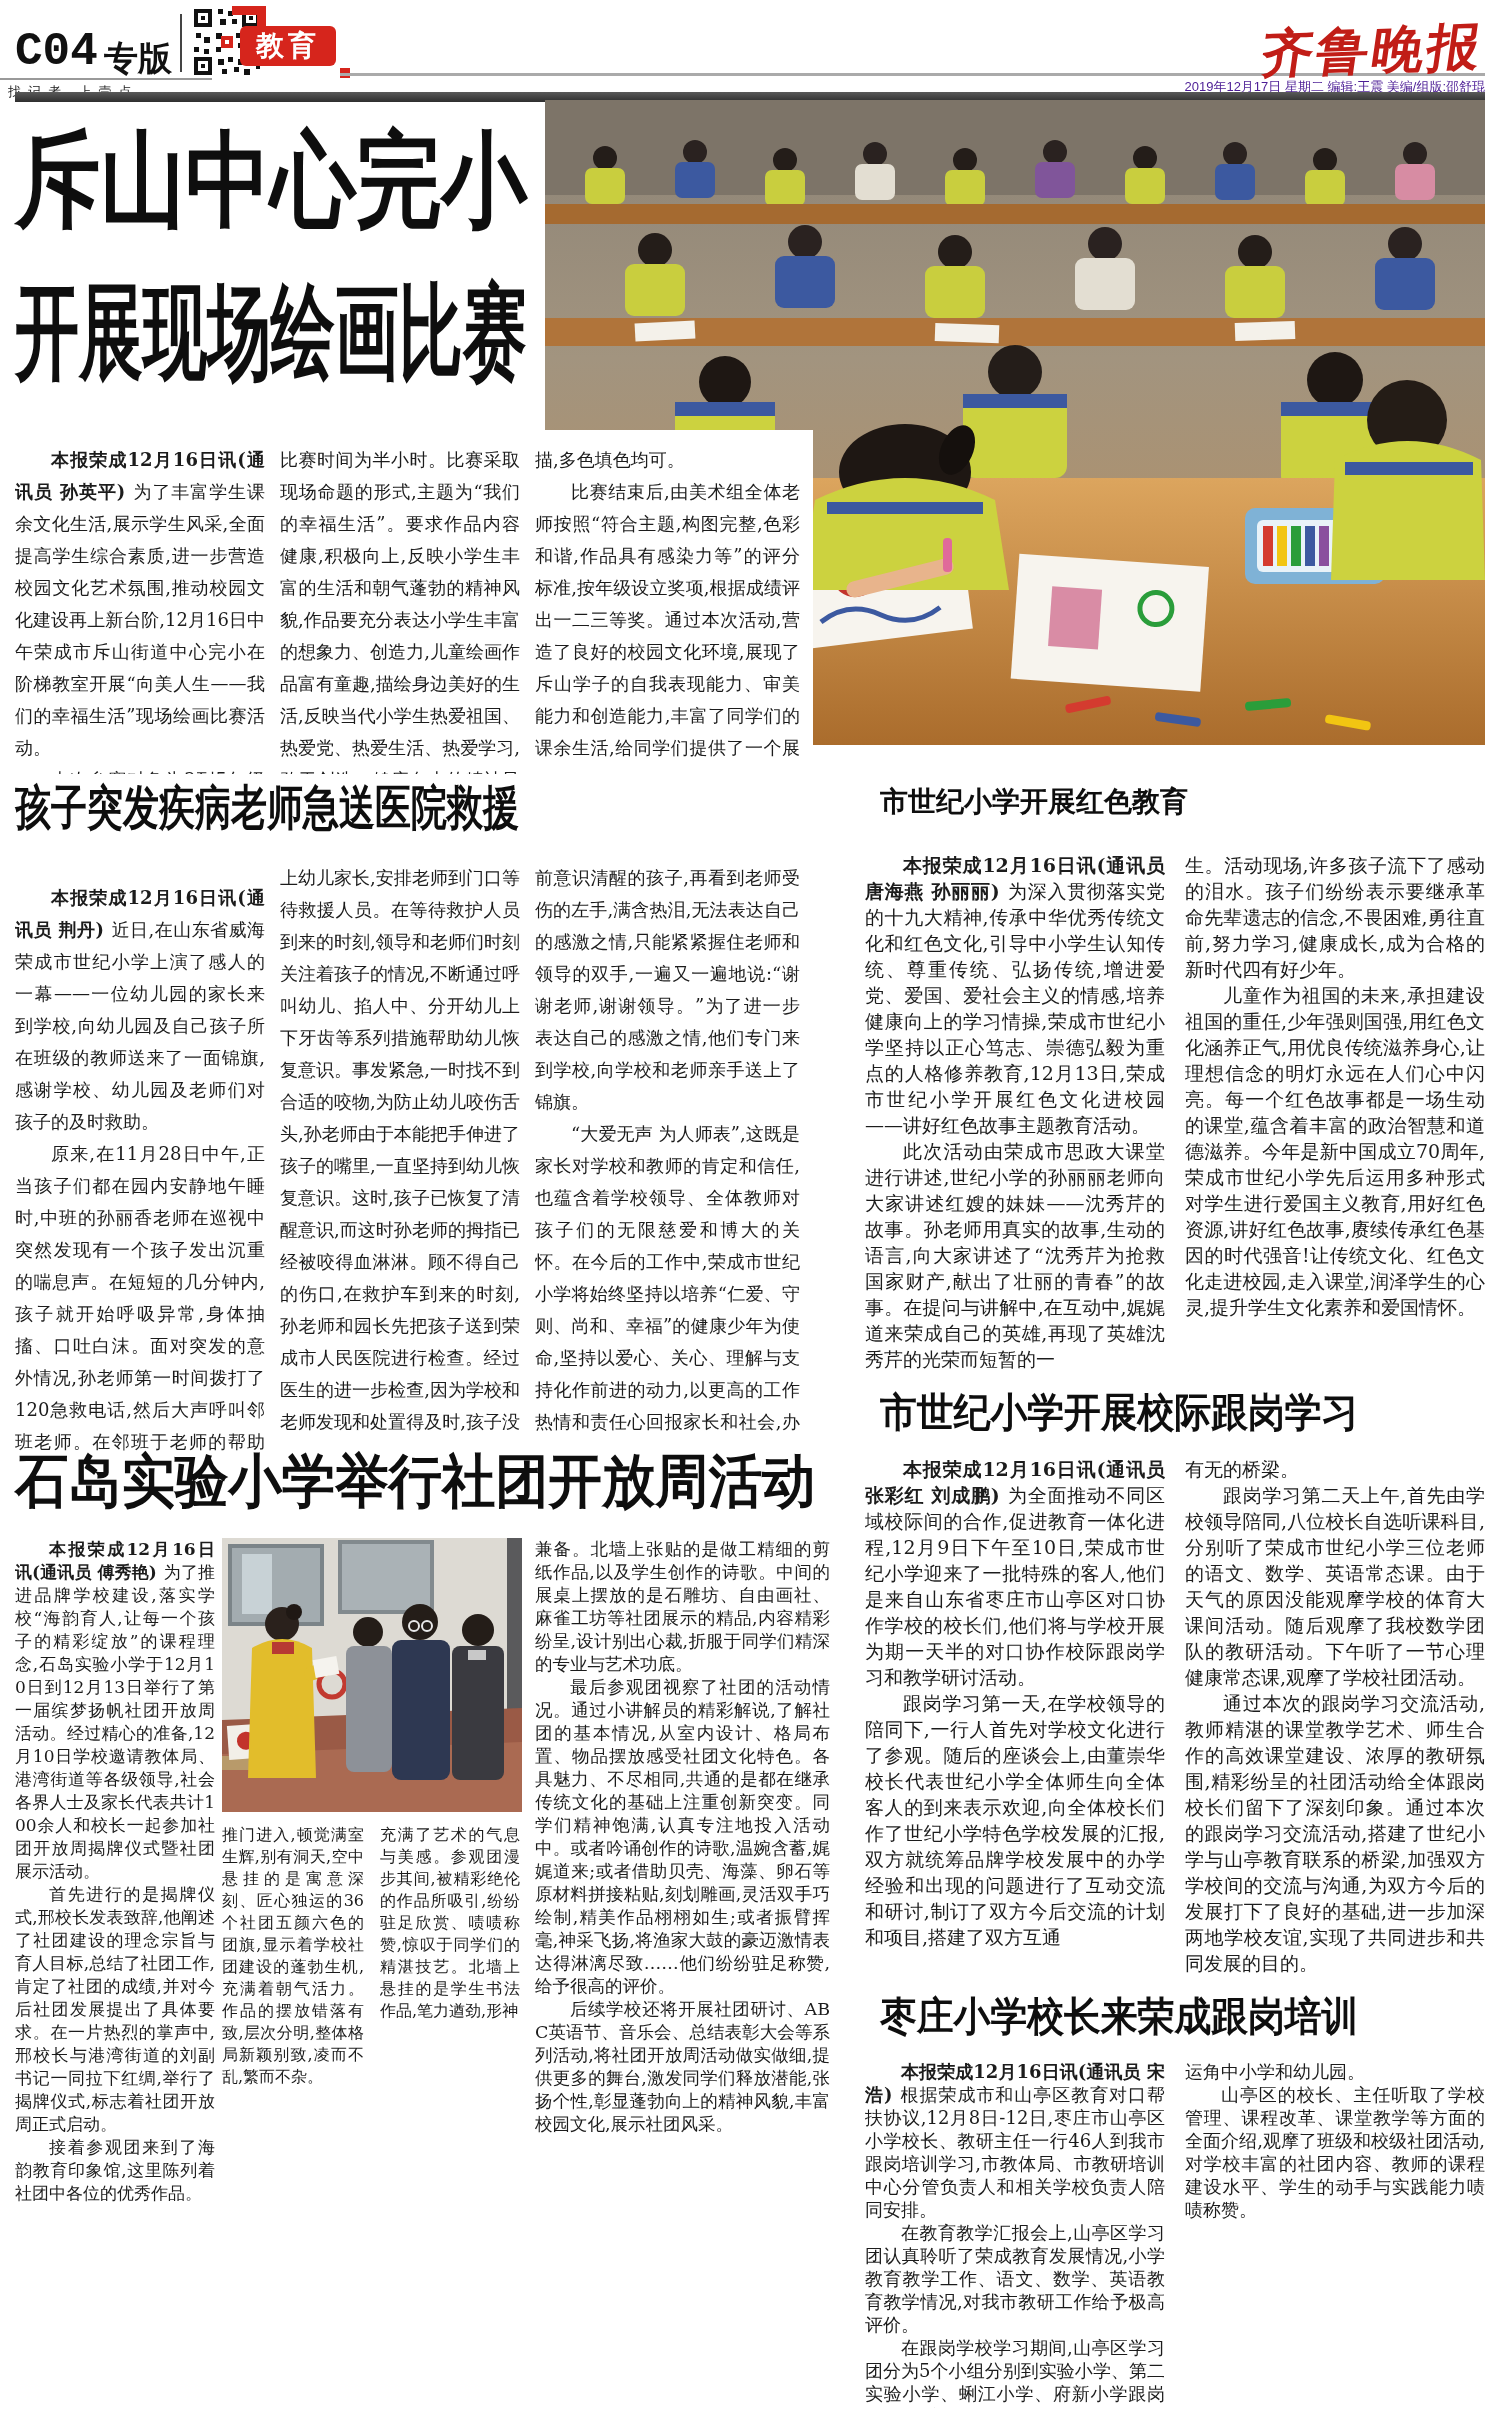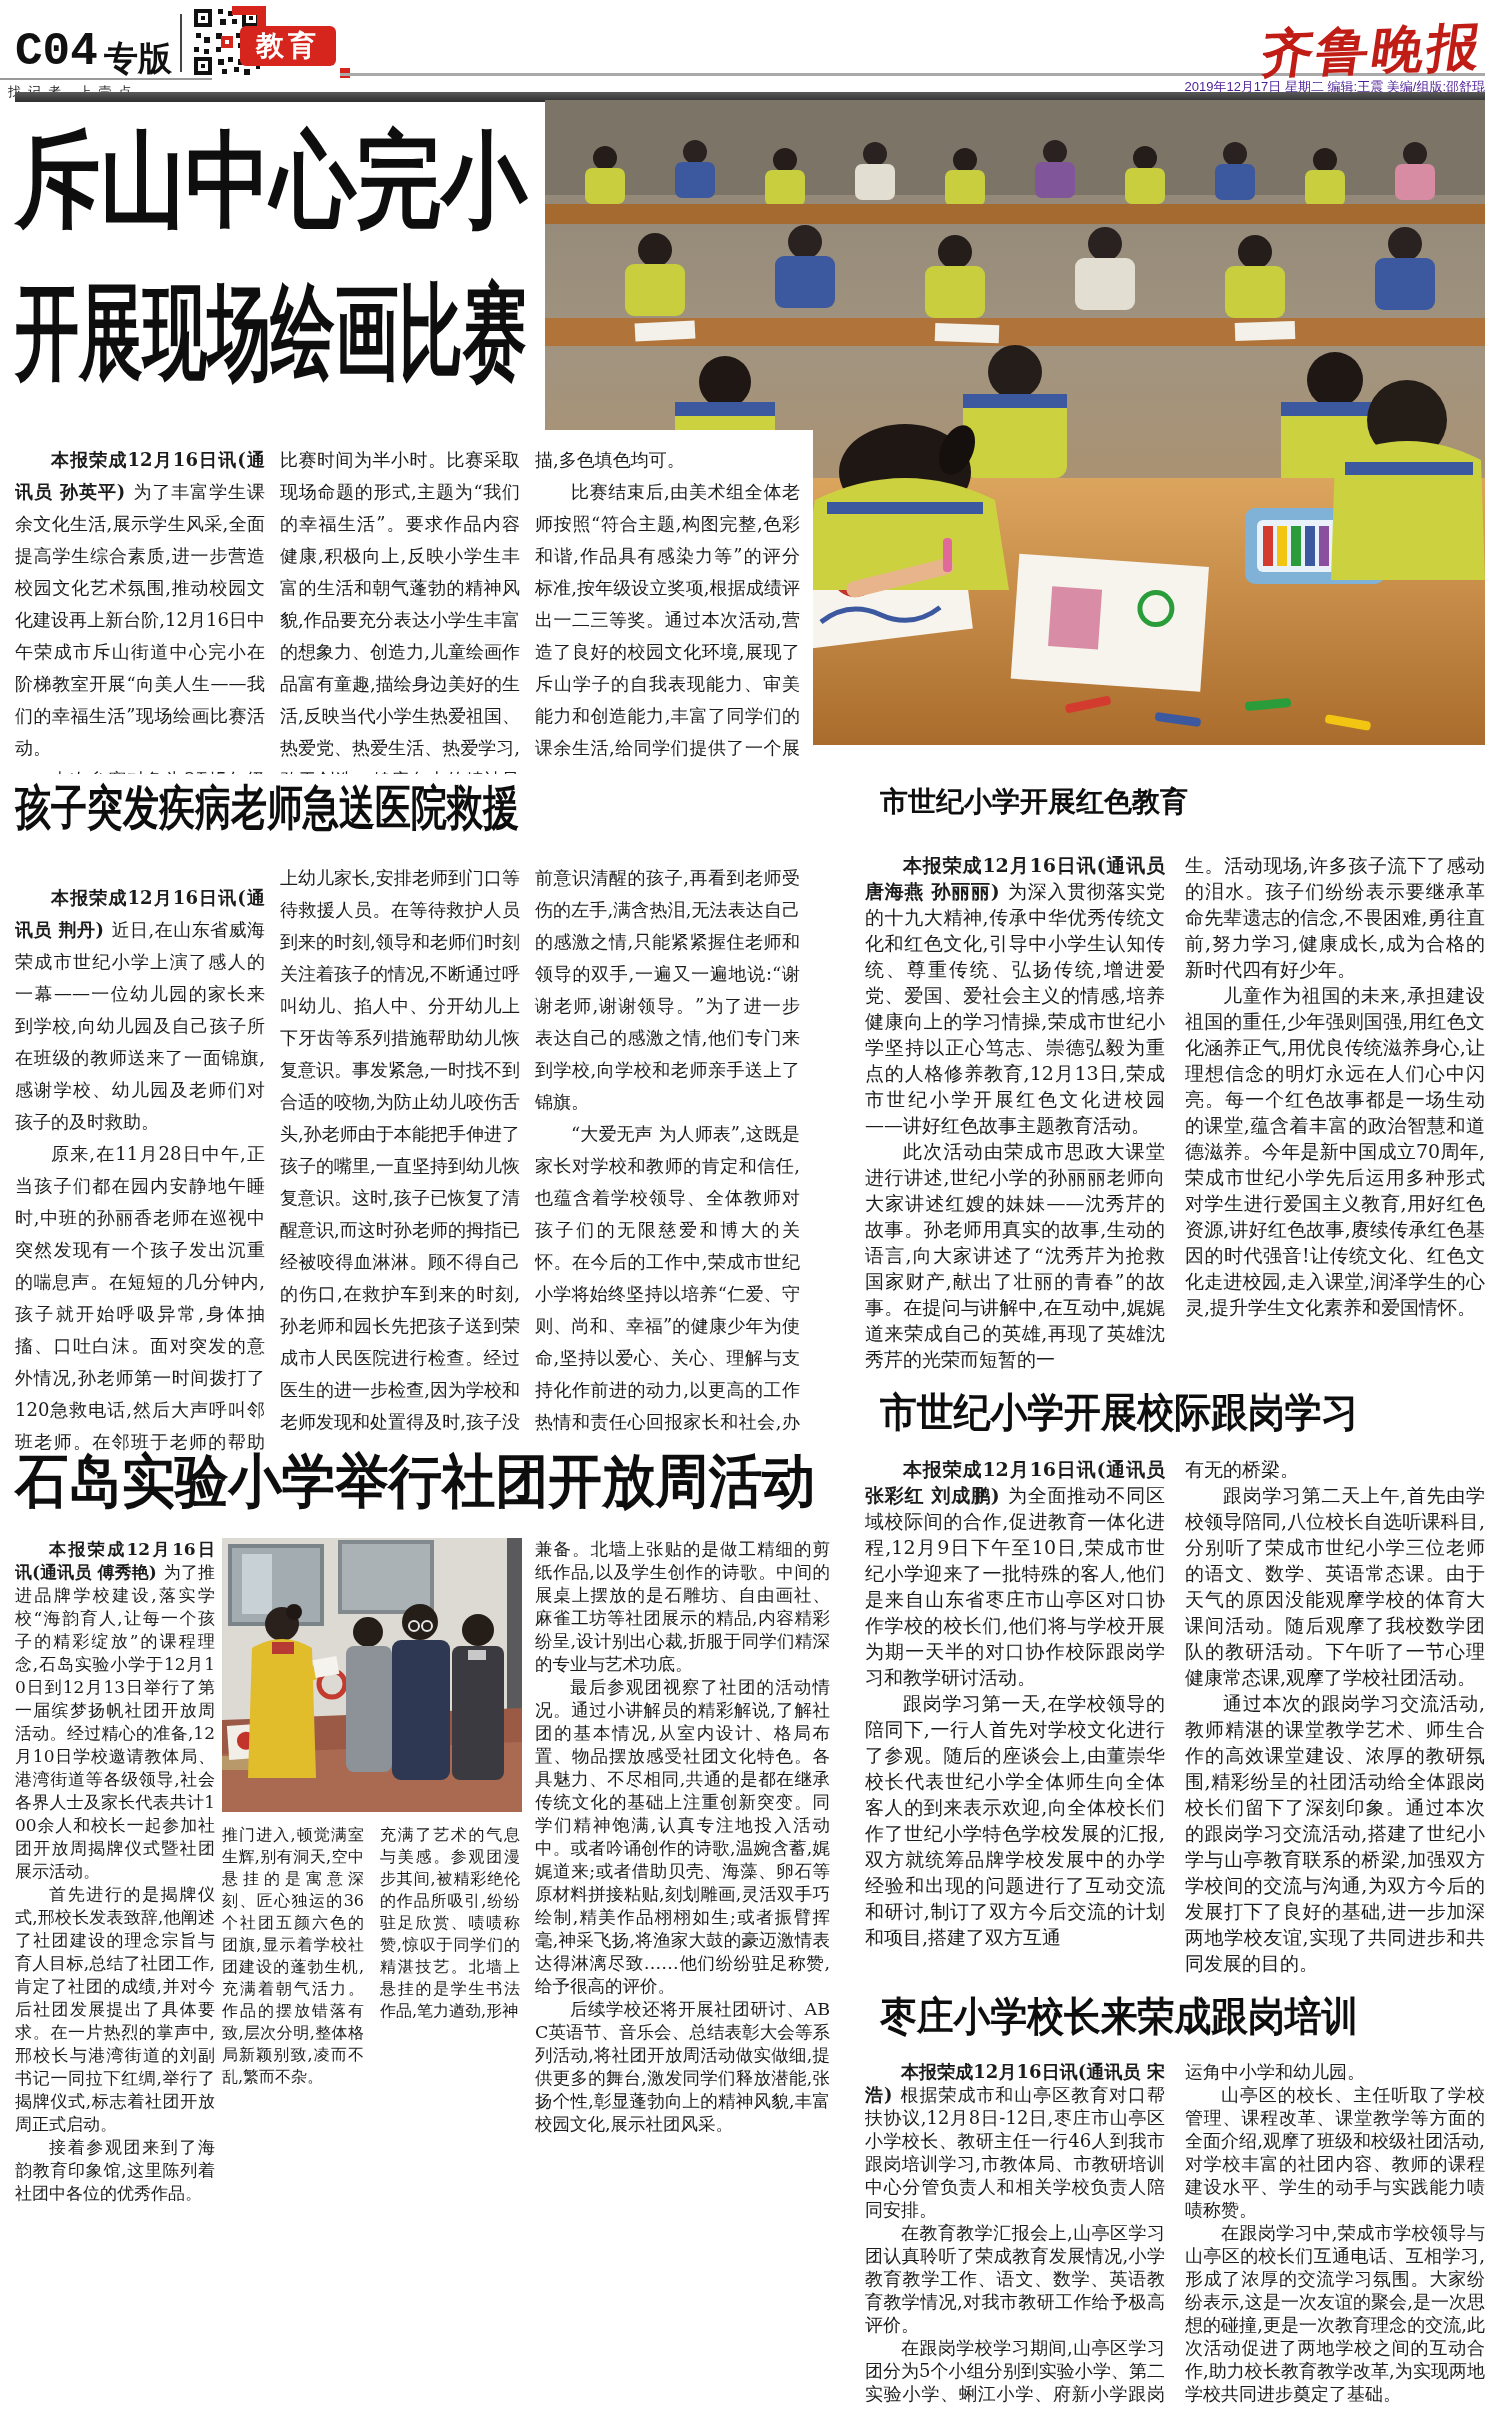--- a/index.html
+++ b/index.html
@@ -388,16 +388,15 @@
 
   <div class="abs h-main" style="left:880px;top:1996px;font-size:40px;transform:scaleX(0.92);">枣庄小学校长来荣成跟岗培训</div>
   <div class="col f-right6" style="left:865px;top:2060px;width:300px;height:348px;">
     <p><span class="byline">本报荣成12月16日讯(通讯员 宋浩)</span><span>根据荣成市和山亭区教育对口帮扶协议,12月8日-12日,枣庄市山亭区小学校长、教研主任一行46人到我市跟岗培训学习,市教体局、市教研培训中心分管负责人和相关学校负责人陪同安排。</span></p>
     <p>在教育教学汇报会上,山亭区学习团认真聆听了荣成教育发展情况,小学教育教学工作、语文、数学、英语教育教学情况,对我市教研工作给予极高评价。</p>
     <p>在跟岗学校学习期间,山亭区学习团分为5个小组分别到实验小学、第二实验小学、蜊江小学、府新小学跟岗学习,观摩了好</p>
   </div>
   <div class="col f-right6" style="left:1185px;top:2060px;width:300px;height:348px;">
     <p class="cont">运角中小学和幼儿园。</p>
     <p>山亭区的校长、主任听取了学校管理、课程改革、课堂教学等方面的全面介绍,观摩了班级和校级社团活动,对学校丰富的社团内容、教师的课程建设水平、学生的动手与实践能力啧啧称赞。</p>
-    <p>在跟岗学习中,荣成市学校领导与山亭区的校长们互通电话、互相学习,形成了浓厚的交流学习氛围。大家纷纷表示,这是一次友谊的聚会,是一次思想的碰撞,更是一次教育理念的交流,此次活动促进了两地学校之间的互动合作,助力校长教育教学改革,为实现两地学校共同进步奠定了基础。</p>
   </div>
 
 </div>
 
 </body></html>

